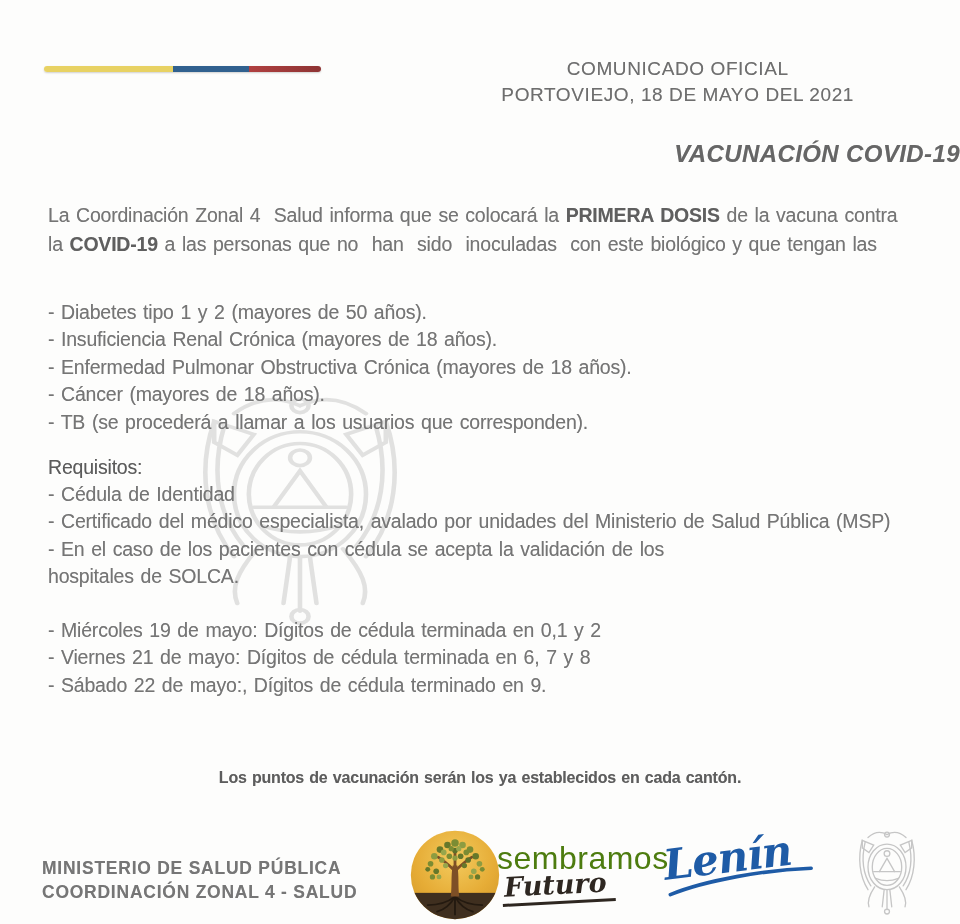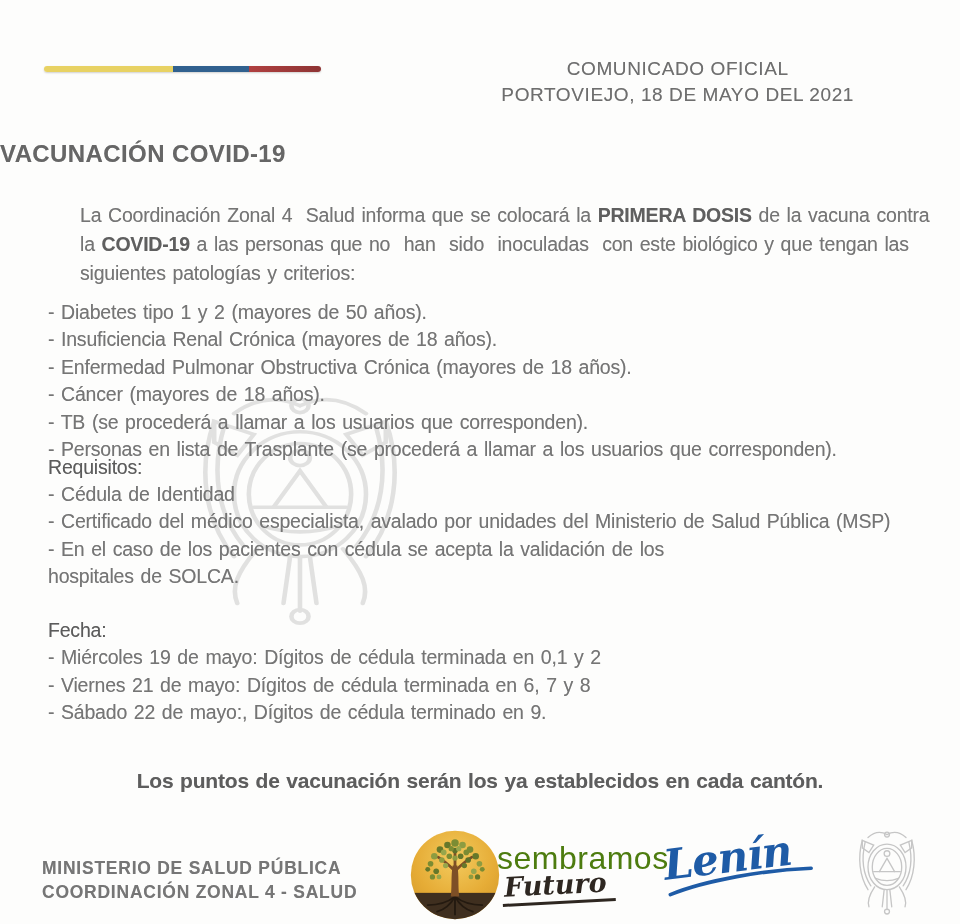--- a/index.html
+++ b/index.html
@@ -11,33 +11,33 @@
   
   .flag-stripe{position:absolute;left:44px;top:66px;width:277px;height:6px;display:flex;
     border-radius:3px;overflow:hidden;box-shadow:0 1px 2px rgba(0,0,0,.18);}
   .flag-y{width:129px;background:#e8d263;}
   .flag-b{width:76px;background:#31618f;}
   .flag-r{width:72px;background:linear-gradient(to right,#b04040,#8e3434);}
   
   .header-right{position:absolute;top:56px;right:106px;text-align:center;
     font-size:19px;line-height:26px;color:#6e6e6e;letter-spacing:.6px;white-space:nowrap;}
   
-  .doc-title{position:absolute;top:140px;left:0;width:100%;text-align:left;
-    font-size:24px;font-weight:bold;color:#666;letter-spacing:.4px;}
+  .doc-title{position:absolute;top:140px;left:0;width:100%;text-align:right;
+    font-size:24px;font-weight:bold;color:#666;letter-spacing:.4px;font-style:italic;}
   
   .bodytext{font-size:19.5px;letter-spacing:-.2px;word-spacing:1.5px;color:#757575;}
   .line{white-space:nowrap;}
-  .intro{position:absolute;left:48px;top:201px;line-height:29px;margin-left:32px;}
+  .intro{position:absolute;left:48px;top:201px;line-height:29px;}
   .intro b,.bold{font-weight:bold;color:#5f5f5f;}
   .patologias{position:absolute;left:48px;top:299px;line-height:27.4px;}
   .requisitos{position:absolute;left:48px;top:454px;line-height:27.2px;}
   .fecha{position:absolute;left:48px;top:617px;line-height:27.4px;}
   .sec-head{font-weight:normal;color:#5b5b5b;}
   .note-line{position:absolute;left:0;top:769px;width:100%;text-align:center;
-    font-size:21px;font-weight:bold;color:#5d5d5d;letter-spacing:-.2px;word-spacing:1px;}
+    font-size:16px;font-weight:bold;color:#5d5d5d;letter-spacing:-.2px;word-spacing:1px;}
   
   .watermark{position:absolute;left:135px;top:385px;width:330px;height:260px;opacity:.5;pointer-events:none;}
   
   .ministry{position:absolute;left:42px;top:856px;font-size:18px;font-weight:bold;
     line-height:24px;color:#767676;letter-spacing:.8px;white-space:nowrap;transform:scaleX(.97);transform-origin:left;}
   .tree-logo{position:absolute;left:408px;top:828px;width:94px;height:94px;}
   .sembramos{position:absolute;left:497px;top:840px;font-size:32px;color:#4d7c0f;
     letter-spacing:.5px;text-shadow:none;}
   .futuro{position:absolute;left:502px;top:869px;font-family:"DejaVu Serif",serif;
     font-style:italic;font-weight:bold;font-size:27px;color:#2e2721;transform:rotate(-3deg);
@@ -91,42 +91,39 @@
   <div class="header-right">
     <div>COMUNICADO OFICIAL</div>
     <div>PORTOVIEJO, 18 DE MAYO DEL 2021</div>
   </div>
 
   <div class="doc-title">VACUNACIÓN COVID-19</div>
 
   <div class="intro bodytext">
     <div class="line"><span>La Coordinación Zonal 4&nbsp; Salud informa que se colocará la </span><span class="bold">PRIMERA DOSIS</span><span> de la vacuna contra</span></div>
     <div class="line"><span>la </span><span class="bold">COVID-19</span><span> a las personas que no&nbsp; han&nbsp; sido&nbsp; inoculadas&nbsp; con este biológico y que tengan las</span></div>
-    <div class="line">siguientes patologías y criterios:</div>
   </div>
 
   <div class="patologias bodytext">
     <div class="line">- Diabetes tipo 1 y 2 (mayores de 50 años).</div>
     <div class="line">- Insuficiencia Renal Crónica (mayores de 18 años).</div>
     <div class="line">- Enfermedad Pulmonar Obstructiva Crónica (mayores de 18 años).</div>
     <div class="line">- Cáncer (mayores de 18 años).</div>
     <div class="line">- TB (se procederá a llamar a los usuarios que corresponden).</div>
-    <div class="line">- Personas en lista de Trasplante (se procederá a llamar a los usuarios que corresponden).</div>
   </div>
 
   <div class="requisitos bodytext">
     <div class="line sec-head">Requisitos:</div>
     <div class="line">- Cédula de Identidad</div>
     <div class="line">- Certificado del médico especialista, avalado por unidades del Ministerio de Salud Pública (MSP)</div>
     <div class="line">- En el caso de los pacientes con cédula se acepta la validación de los</div>
     <div class="line">hospitales de SOLCA.</div>
   </div>
 
   <div class="fecha bodytext">
-    <div class="line sec-head">Fecha:</div>
     <div class="line">- Miércoles 19 de mayo: Dígitos de cédula terminada en 0,1 y 2</div>
     <div class="line">- Viernes 21 de mayo: Dígitos de cédula terminada en 6, 7 y 8</div>
     <div class="line">- Sábado 22 de mayo:, Dígitos de cédula terminado en 9.</div>
   </div>
 
   <div class="note-line">Los puntos de vacunación serán los ya establecidos en cada cantón.</div>
 
   <div class="ministry">
     <div>MINISTERIO DE SALUD PÚBLICA</div>
     <div>COORDINACIÓN ZONAL 4 - SALUD</div>

